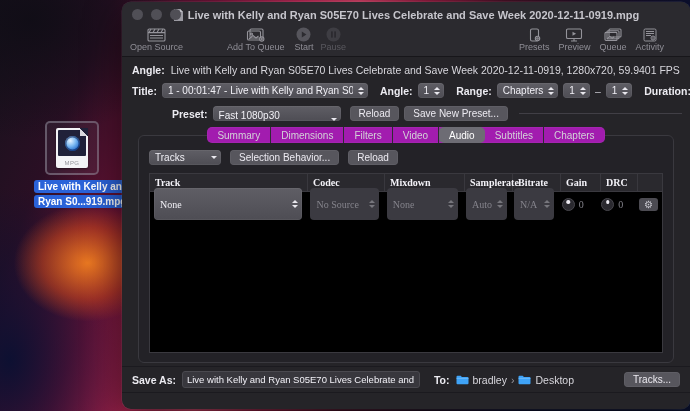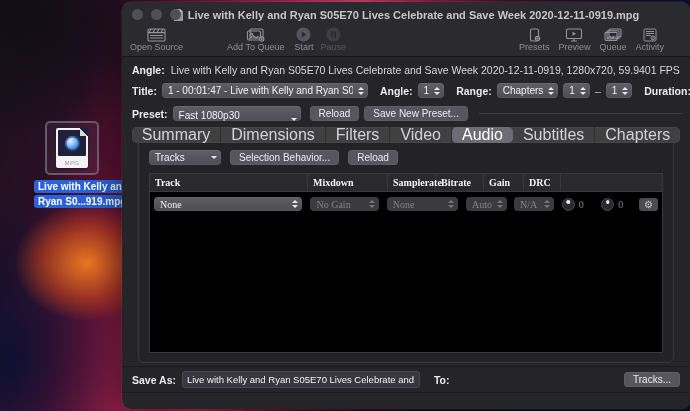--- a/index.html
+++ b/index.html
@@ -59,35 +59,35 @@
   .ud i{display:block;width:0;height:0;border-left:3px solid transparent;border-right:3px solid transparent;}
   .ud .u{border-bottom:3.5px solid #e9e8ee;}
   .ud .d{border-top:3.5px solid #e9e8ee;}
   .popup.dis{background:#3b3a41;box-shadow:none;color:#84838b;}
   .popup.dis .u{border-bottom-color:#77767d;}
   .popup.dis .d{border-top-color:#77767d;}
   .btn{background:#57565d;height:15px;border-radius:4px;padding:0 9px;display:inline-flex;align-items:center;color:#eceaf1;font-size:10px;box-shadow:inset 0 0 0 .5px rgba(255,255,255,.10);white-space:nowrap;}
   .sep-dash{color:#c7c6cd;}
   
   .tabs-row{display:flex;justify-content:center;margin-top:4px;position:relative;z-index:2;}
-  .seg{display:flex;background:#404040;border-radius:5px;height:16px;font-size:16px;box-shadow:inset 0 0 0 .5px rgba(255,255,255,.07);}
+  .seg{display:flex;background:#a21caf;border-radius:5px;height:16px;font-size:10px;box-shadow:inset 0 0 0 .5px rgba(255,255,255,.07);}
   .seg-item{padding:0 10px;display:flex;align-items:center;color:#d3d2d8;border-right:1px solid #2d2c32;cursor:default;}
   .seg-item:last-child{border-right:none;}
   .seg-item.sel{background:#6d6c74;color:#fff;border-radius:5px;border-right:none;}
   
   .panel{margin:-8px 16px 0;border:1px solid #3a393f;border-radius:6px;background:#232227;height:228px;box-sizing:border-box;padding:13px 10px 9px;display:flex;flex-direction:column;position:relative;z-index:1;}
   .panel-controls{display:flex;gap:9px;margin:1px 0 8px;}
   .popup.menu{min-width:62px;}
   .table{border:1px solid #3a393f;background:#000000;flex:1;display:flex;flex-direction:column;min-height:0;font-family:Liberation Serif, serif;}
   .thead{display:flex;background:#2a292e;border-bottom:1px solid #3a393f;height:17px;align-items:stretch;font-size:10px;font-weight:700;color:#f3f2f8;flex:0 0 auto;}
   .th{padding:0 5px;display:flex;align-items:center;border-right:1px solid #39383e;box-sizing:border-box;}
   .trow{display:flex;align-items:center;height:24px;flex:0 0 auto;}
   .td{padding:0 4px;box-sizing:border-box;display:flex;align-items:center;gap:4px;}
   .c-track{width:158px;}.c-codec{width:77px;}.c-mix{width:80px;}.c-rate{width:48px;}.c-bit{width:48px;}.c-gain{width:40px;}.c-drc{width:37px;}.c-act{flex:1;}
-  .td .popup{width:100%;height:14px;}
+  .td .popup{width:100%;height:32px;}
   .knob{width:11px;height:11px;border-radius:50%;background:#2a292f;border:1px solid #48474d;position:relative;flex:0 0 auto;}
   .knob::after{content:"";position:absolute;width:3.5px;height:3.5px;border-radius:50%;background:#eceaf1;left:50%;top:1.5px;transform:translateX(-50%);}
   .kval{color:#84838b;font-size:10px;}
   .gear-btn{width:19px;height:13px;background:#4c4b52;border-radius:3px;color:#c9c8cf;font-size:10px;line-height:13px;display:flex;align-items:center;justify-content:center;margin-left:1px;}
   
   .save-row{position:absolute;left:0;right:0;bottom:16px;height:27px;border-top:1px solid #1b1a1f;border-bottom:1px solid #1b1a1f;display:flex;align-items:center;gap:6px;padding:0 10px;box-sizing:border-box;background:#252428;font-size:10.5px;}
   .save-field{width:228px;height:15px;background:#38373d;border:1px solid #4a494f;border-radius:3px;color:#f2f1f7;font-size:9.5px;padding:0 4px;font-family:"Liberation Sans",sans-serif;outline:none;}
   .path{display:flex;align-items:center;gap:4px;color:#d8d7dd;font-size:10.5px;}
   .path .psep{color:#97969d;}
   .browse{margin-left:auto;}
@@ -266,21 +266,21 @@
       <span class="txt">1</span>
       <span class="ud">
           <i class="u"></i>
           <i class="d"></i>
         </span>
     </span>
     <span class="lbl" style="margin-left:7px;">Duration:</span>
 
   </div>
 
-  <div class="ctl-row" style="margin-top:3px;">
+  <div class="ctl-row" style="margin-top:3px;margin-left:40px;">
     <span class="lbl">Preset:</span>
     <span class="popup" style="width:118px;align-items:flex-end;">
       <span class="txt">Fast 1080p30</span>
       <span class="ud">
           <i class="d"></i>
         </span>
     </span>
     <span class="btn" style="margin-left:4px;">Reload</span>
     <span class="btn">Save New Preset...</span>
     <span class="hline"></span>
@@ -306,40 +306,41 @@
             <i class="d"></i>
           </span>
       </span>
       <span class="btn">Selection Behavior...</span>
       <span class="btn">Reload</span>
     </div>
 
     <div class="table">
       <div class="thead">
         <span class="th c-track">Track</span>
+        <span class="th c-codec">Codec</span>
         <span class="th c-mix">Mixdown</span>
         <span class="th c-rate">Samplerate</span>
         <span class="th c-bit">Bitrate</span>
         <span class="th c-gain">Gain</span>
         <span class="th c-drc">DRC</span>
         <span class="th c-act" style="border-right:none;"></span>
       </div>
       <div class="trow">
         <span class="td c-track">
           <span class="popup">
             <span class="txt">None</span>
             <span class="ud">
                 <i class="u"></i>
                 <i class="d"></i>
               </span>
           </span>
         </span>
         <span class="td c-codec">
           <span class="popup dis">
-            <span class="txt">No Gain</span>
+            <span class="txt">No Source</span>
             <span class="ud">
                 <i class="u"></i>
                 <i class="d"></i>
               </span>
           </span>
         </span>
         <span class="td c-mix">
           <span class="popup dis">
             <span class="txt">None</span>
             <span class="ud">
@@ -380,16 +381,29 @@
             </span>
         </span>
       </div>
     </div>
   </div>
 
   <div class="save-row">
     <span class="lbl">Save As:</span>
     <input class="save-field" type="text" value="Live with Kelly and Ryan S05E70 Lives Celebrate and Save Week" style="">
     <span class="lbl" style="margin-left:8px;">To:</span>
+    <span class="path">
+      <svg width="13" height="10" viewBox="0 0 13 10">
+          <path d="M0.5 1.8 a1 1 0 0 1 1 -1 h3.2 l1.2 1.2 h5.6 a1 1 0 0 1 1 1 v5.2 a1 1 0 0 1 -1 1 h-10 a1 1 0 0 1 -1 -1 z" fill="#3fa3f7"></path>
+          <path d="M0.5 3.4 h12" stroke="#7cc2fb" stroke-width=".7"></path>
+        </svg>
+      <span>bradley</span>
+      <span class="psep">›</span>
+      <svg width="13" height="10" viewBox="0 0 13 10">
+          <path d="M0.5 1.8 a1 1 0 0 1 1 -1 h3.2 l1.2 1.2 h5.6 a1 1 0 0 1 1 1 v5.2 a1 1 0 0 1 -1 1 h-10 a1 1 0 0 1 -1 -1 z" fill="#3fa3f7"></path>
+          <path d="M0.5 3.4 h12" stroke="#7cc2fb" stroke-width=".7"></path>
+        </svg>
+      <span>Desktop</span>
+    </span>
     <span class="btn browse">Tracks...</span>
   </div>
 
 </div>
 
 </body></html>

